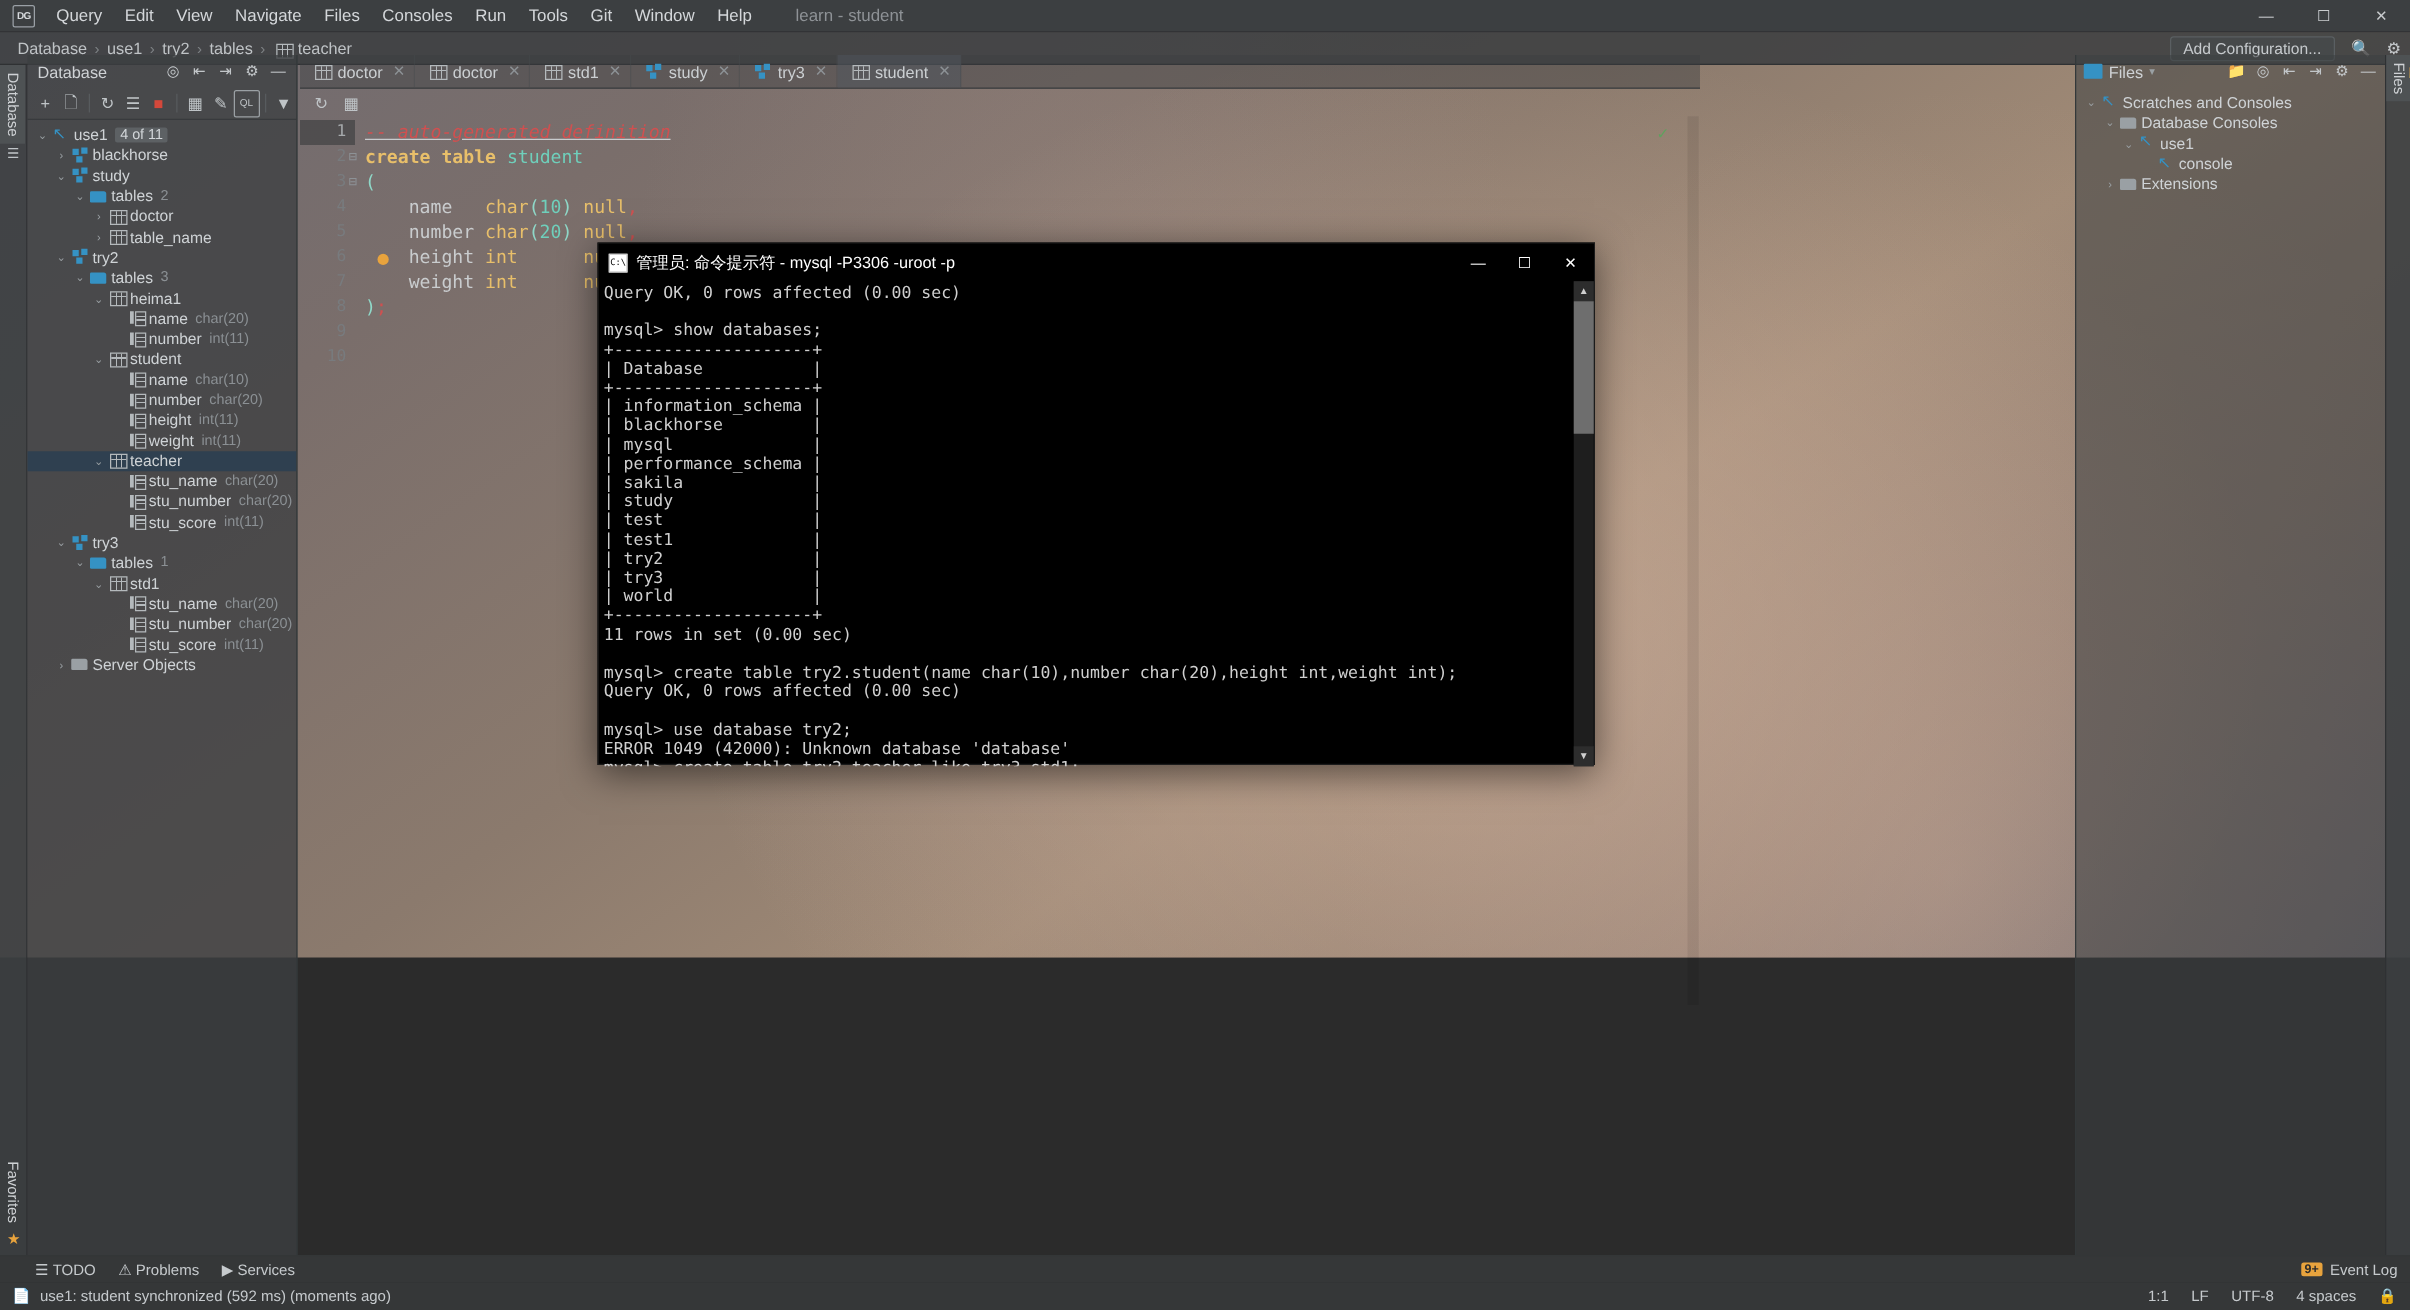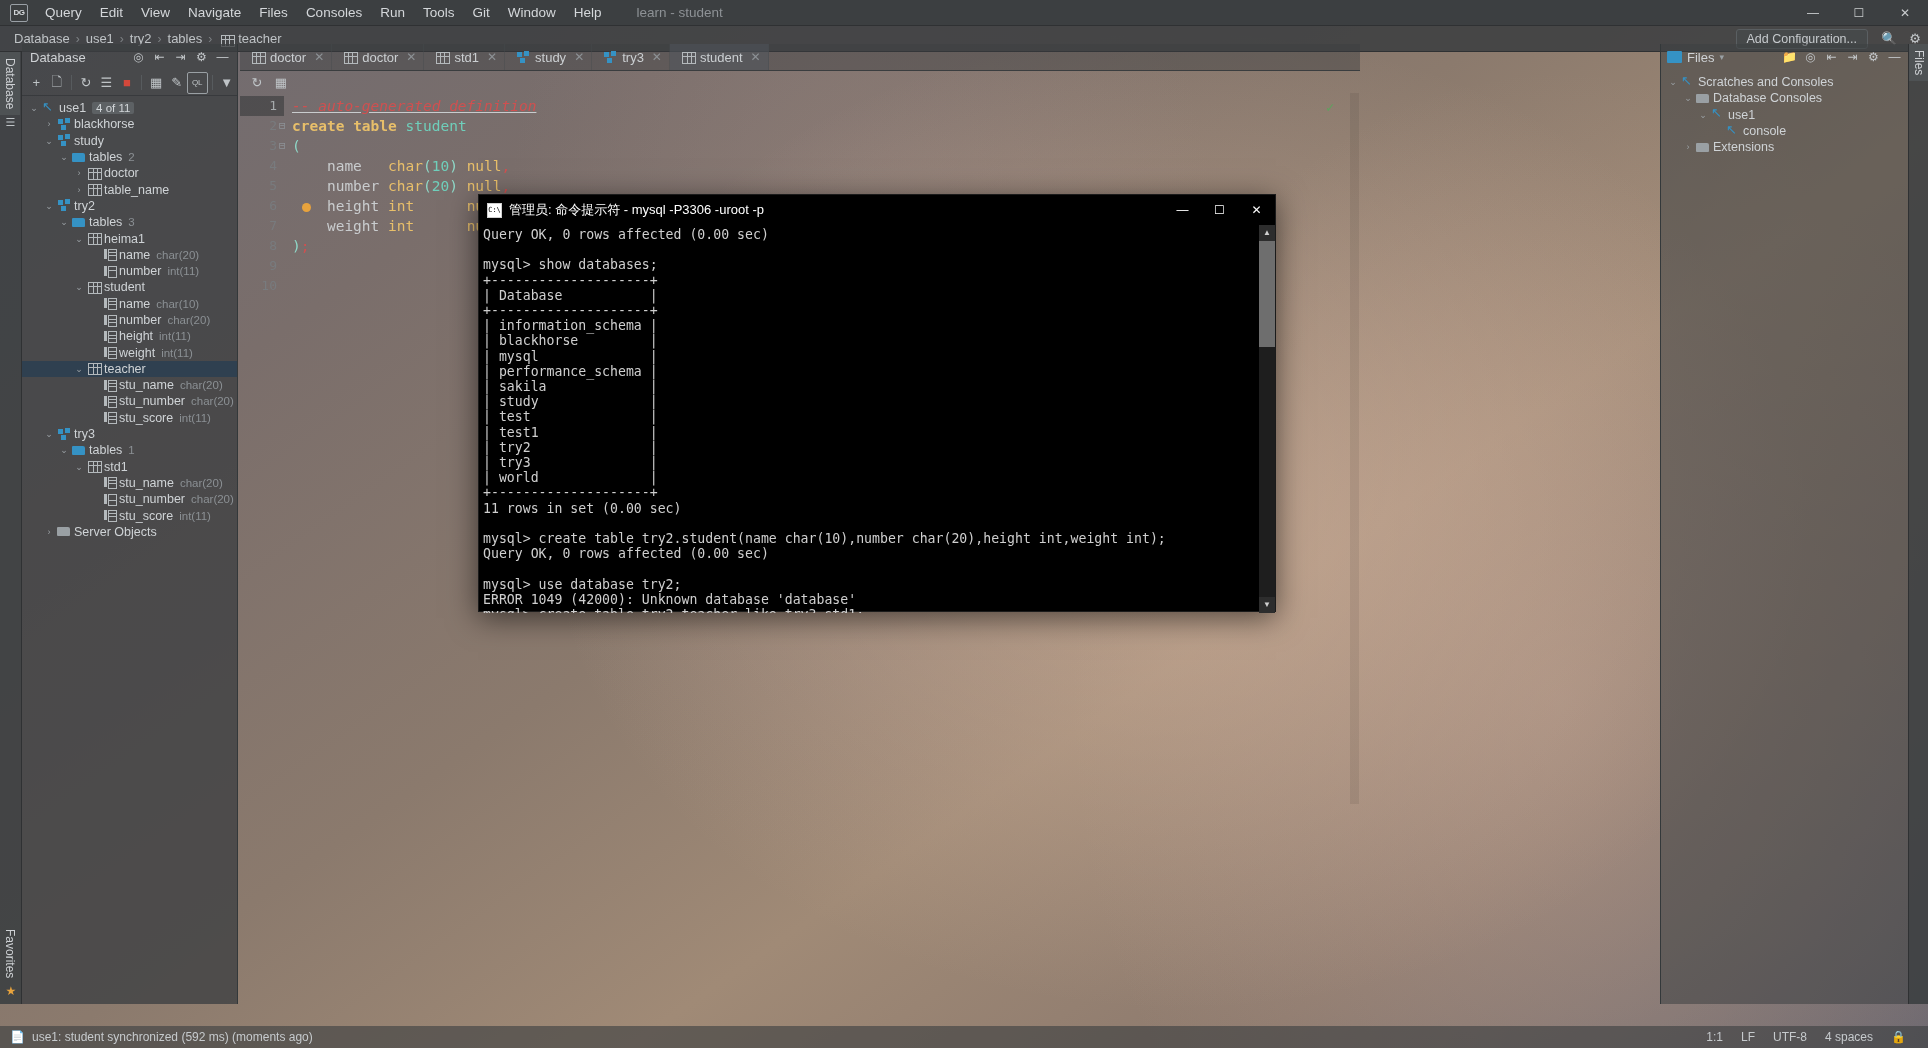--- a/index.html
+++ b/index.html
@@ -3,21 +3,21 @@
 <meta charset="utf-8">
 <style>
   * { box-sizing: border-box; margin: 0; padding: 0; }
   html, body {
     width: 1928px; height: 1048px;
     overflow: hidden;
     font-family: "Liberation Sans", sans-serif;
     background: #2b2b2b;
   }
   #root {
-    position: relative; width: 1928px; height: 1048px;
+    position: relative; width: 1928px; height: 766px;
     
     background:
       radial-gradient(ellipse 900px 700px at 1180px 520px, rgba(214,182,160,0.55), rgba(140,108,92,0.0) 70%),
       radial-gradient(ellipse 700px 900px at 1560px 700px, rgba(196,166,150,0.45), rgba(120,96,86,0.0) 70%),
       radial-gradient(ellipse 500px 800px at 860px 300px, rgba(160,140,136,0.35), rgba(90,80,80,0.0) 72%),
       linear-gradient(145deg, #6e6b72 0%, #7a6e6b 22%, #8b7a6d 45%, #a08a76 62%, #8d7a6e 80%, #6c6870 100%);
     color: #c9ccce;
     font-size: 13px;
   }
   .noclick { pointer-events: none; }
@@ -206,21 +206,21 @@
   #eventbadge {
     background: #e8a33d; color: #2b2b2b; border-radius: 2px;
     font-size: 10px; padding: 0 3px; font-weight: bold;
   }
   #statusbar {
     position: absolute; left: 0; top: 1026px; width: 1928px; height: 22px;
     display: flex; align-items: center; padding-left: 10px; gap: 7px;
     background: rgba(60,63,65,0.62); font-size: 12px; color: #c6cacd;
   }
   #statusbar .right { margin-left: auto; display: flex; align-items: center;
-                      gap: 18px; padding-right: 22px; }
+                      gap: 18px; padding-right: 10px; }
 
   
   #cmdwin {
     position: absolute; left: 478px; top: 194px; width: 798px; height: 418px;
     background: #000; border: 1px solid #1b1b1b;
     box-shadow: 0 6px 28px rgba(0,0,0,0.55);
   }
   #cmdtitle {
     height: 30px; background: #000; display: flex; align-items: center;
     padding-left: 8px; gap: 7px;
@@ -620,20 +620,29 @@
       </span>
     </div>
     <div id="cmdbody"><div>Query OK, 0 rows affected (0.00 sec)</div><div>&nbsp;</div><div>mysql&gt; show databases;</div><div>+--------------------+</div><div>| Database           |</div><div>+--------------------+</div><div>| information_schema |</div><div>| blackhorse         |</div><div>| mysql              |</div><div>| performance_schema |</div><div>| sakila             |</div><div>| study              |</div><div>| test               |</div><div>| test1              |</div><div>| try2               |</div><div>| try3               |</div><div>| world              |</div><div>+--------------------+</div><div>11 rows in set (0.00 sec)</div><div>&nbsp;</div><div>mysql&gt; create table try2.student(name char(10),number char(20),height int,weight int);</div><div>Query OK, 0 rows affected (0.00 sec)</div><div>&nbsp;</div><div>mysql&gt; use database try2;</div><div>ERROR 1049 (42000): Unknown database 'database'</div><div>mysql&gt; create table try2.teacher like try3.std1;</div></div>
     <div id="cmdscroll">
       <div class="arrow-up">▲</div>
       <div class="thumb"></div>
       <div class="arrow-dn">▼</div>
     </div>
   </div>
 
+  <div id="bottombar">
+    <span><span>☰</span>&nbsp;<span>TODO</span></span>
+    <span><span>⚠</span>&nbsp;<span>Problems</span></span>
+    <span><span>▶</span>&nbsp;<span>Services</span></span>
+    <span class="right">
+      <span id="eventbadge">9+</span>
+      <span>Event Log</span>
+    </span>
+  </div>
 
   <div id="statusbar">
     <span style="color:#b0b4b7;">📄</span>
     <span>use1: student synchronized (592 ms) (moments ago)</span>
     <span class="right">
       <span>1:1</span>
       <span>LF</span>
       <span>UTF-8</span>
       <span>4 spaces</span>
       <span>🔒</span>

